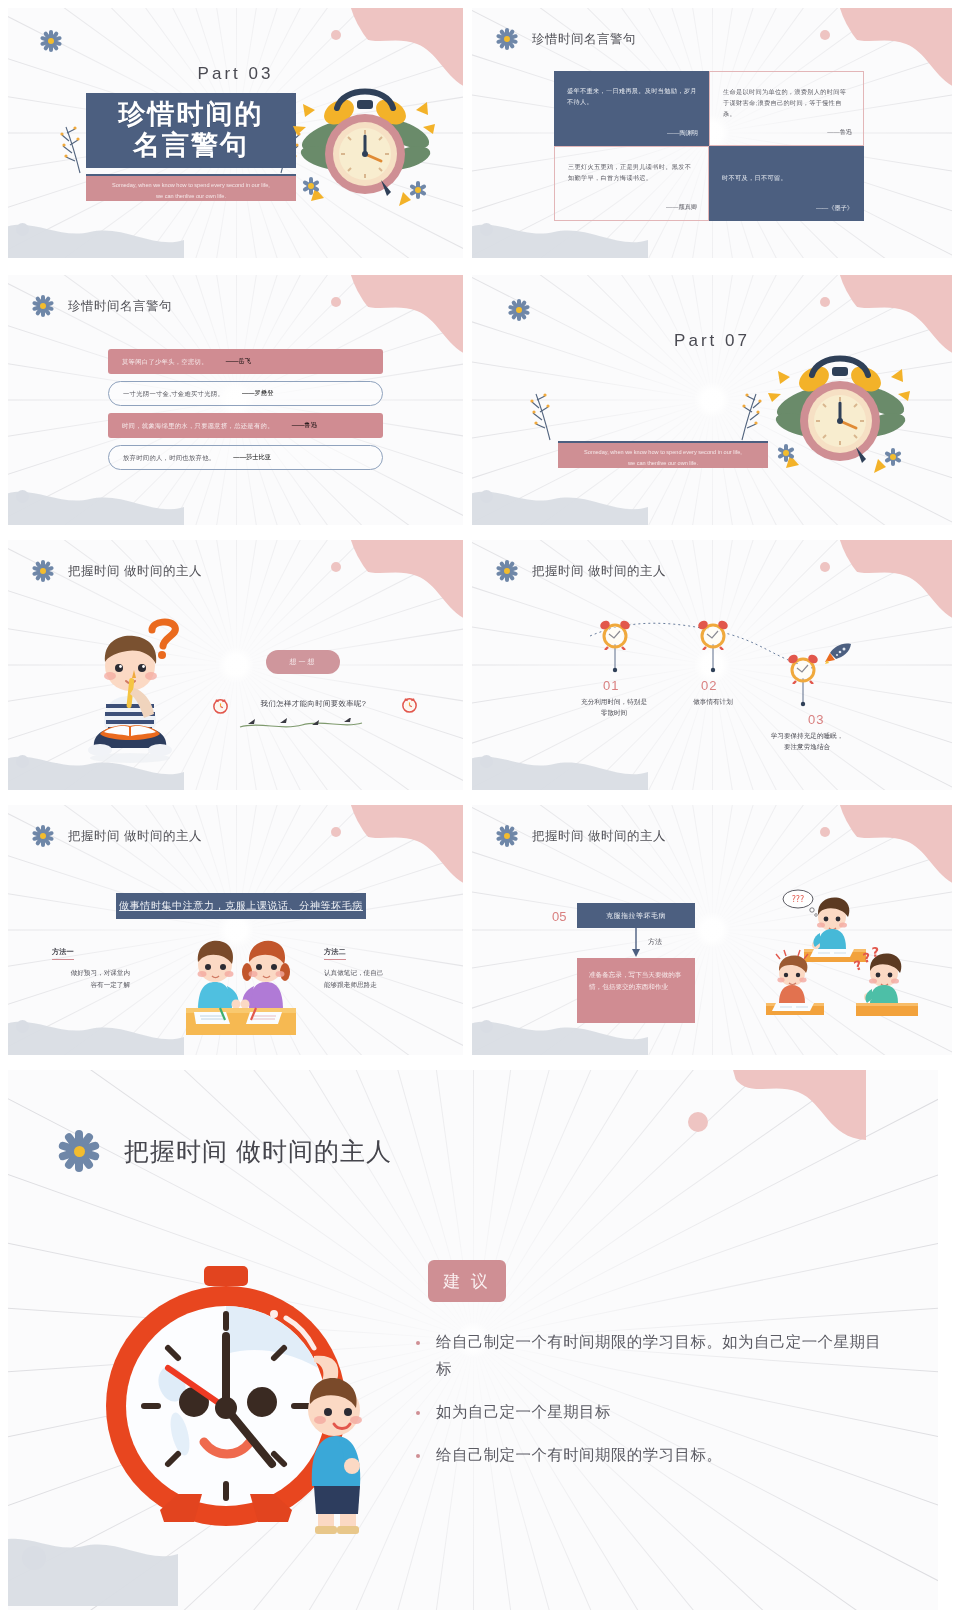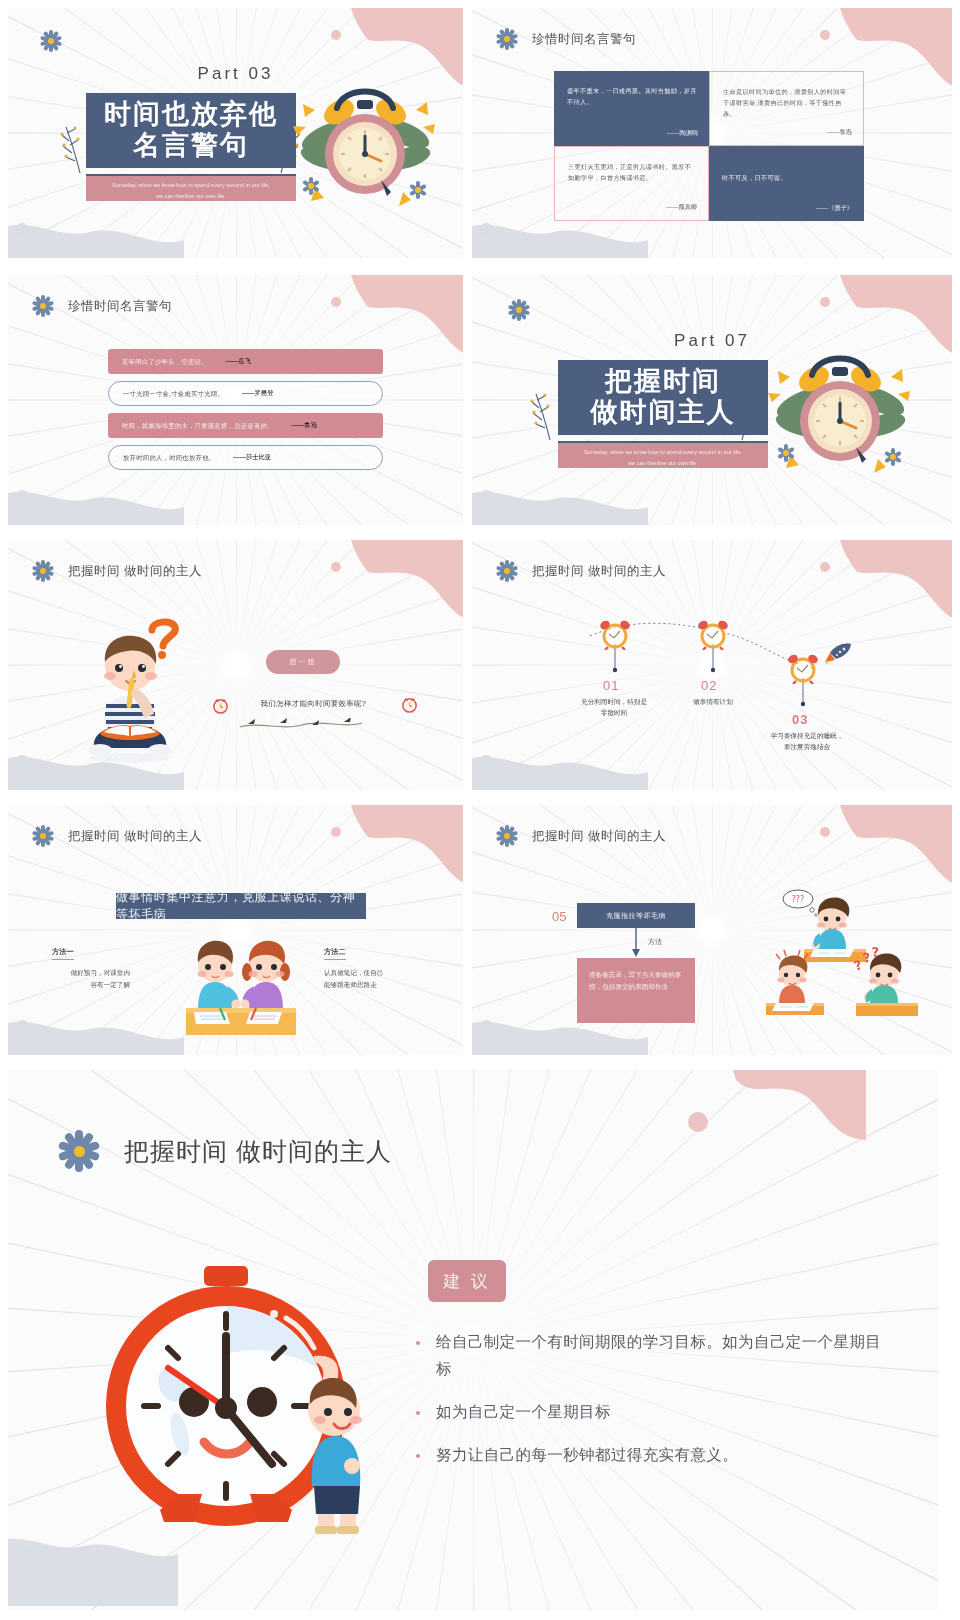--- a/index.html
+++ b/index.html
@@ -152,21 +152,21 @@
   .tlnode svg{width:100%;height:100%;}
   .tlnum{position:absolute;font-size:13px;color:#d98080;letter-spacing:1px;}
   .tltx{position:absolute;font-size:6.6px;line-height:11px;color:#4a4a52;text-align:center;}
   .rocket{position:absolute;width:30px;height:26px;}
   .rocket svg{width:100%;height:100%;}
 
   
   .num04{position:absolute;left:0;right:0;top:68px;text-align:center;font-size:13px;color:#d98080;}
   .barbox04{position:absolute;left:108px;top:88px;width:250px;height:26px;background:#4c5f80;
      display:flex;align-items:center;justify-content:center;}
-  .barbox04 span{color:#f0f3f7;font-size:12px;letter-spacing:.6px;}
+  .barbox04 span{color:#f0f3f7;font-size:10px;letter-spacing:.6px;text-decoration:underline;}
   .mlabel{position:absolute;font-size:7.2px;color:#46464e;font-weight:700;
      border-bottom:1.2px solid #d08c92;padding-bottom:2px;}
   .mtext{position:absolute;font-size:6.6px;line-height:12px;color:#55555d;}
   .kidsart{position:absolute;left:170px;top:127px;width:125px;height:105px;}
   .kidsart svg{width:100%;height:100%;display:block;}
 
   
   .num05{position:absolute;left:80px;top:104px;font-size:13px;color:#d98080;}
   .box05{position:absolute;left:105px;top:98px;width:118px;height:25px;background:#4c5f80;
      display:flex;align-items:center;justify-content:center;}
@@ -305,21 +305,21 @@
             <circle cx="18" cy="26" r="1.6"></circle>
             <circle cx="6" cy="43" r="1.6"></circle>
             <circle cx="15" cy="15" r="1.6"></circle>
             <circle cx="2" cy="21" r="1.6"></circle>
           </g>
         </svg>
     </div>
 
     <div class="cover-box">
       <div class="ct">
-        <div>时间也放弃他</div>
+        <div>珍惜时间的</div>
         <div>名言警句</div>
       </div>
     </div>
     <div class="cover-band">
       <div class="en">
         <span>Someday, when we know how to spend every second in our life,</span>
         <span>we can thenlive our own life.</span>
       </div>
     </div>
 
@@ -657,26 +657,20 @@
           <g fill="#f0a93c">
             <circle cx="4" cy="32" r="1.6"></circle>
             <circle cx="18" cy="26" r="1.6"></circle>
             <circle cx="6" cy="43" r="1.6"></circle>
             <circle cx="15" cy="15" r="1.6"></circle>
             <circle cx="2" cy="21" r="1.6"></circle>
           </g>
         </svg>
     </div>
 
-    <div class="cover-box" style="left:86px;">
-      <div class="ct">
-        <div>把握时间</div>
-        <div>做时间主人</div>
-      </div>
-    </div>
     <div class="cover-band" style="left:86px;">
       <div class="en">
         <span>Someday, when we know how to spend every second in our life,</span>
         <span>we can thenlive our own life.</span>
       </div>
     </div>
 
     <div class="clockart" style="right:32px;">
       <svg viewBox="0 0 160 150">
         <g fill="#f3b229">
@@ -1009,21 +1003,21 @@
           </svg>
       </div>
 
       <div class="tlnum" style="left:131px;top:138px;">01</div>
       <div class="tltx" style="left:83px;top:156px;width:118px;white-space:pre-line;">充分利用时间，特别是
 零散时间</div>
 
       <div class="tlnum" style="left:229px;top:138px;">02</div>
       <div class="tltx" style="left:185px;top:156px;width:112px;white-space:pre-line;">做事情有计划</div>
 
-      <div class="tlnum" style="left:320px;top:172px;font-weight:bold;">03</div>
+      <div class="tlnum" style="left:336px;top:172px;">03</div>
       <div class="tltx" style="left:264px;top:190px;width:142px;white-space:pre-line;">学习要保持充足的睡眠，
 要注意劳逸结合</div>
     </div>
   </div>
 
   <div class="slide half" style="left:8px;top:805px;">
     <div class="rays">
         <i style="transform: rotate(0deg);"></i>
         <i style="transform: rotate(9deg);"></i>
         <i style="transform: rotate(18deg);"></i>
@@ -1371,21 +1365,21 @@
       <li>
         <span class="dot"></span>
         <span class="btx">给自己制定一个有时间期限的学习目标。如为自己定一个星期目标</span>
       </li>
       <li>
         <span class="dot"></span>
         <span class="btx">如为自己定一个星期目标</span>
       </li>
       <li>
         <span class="dot"></span>
-        <span class="btx">努力让自己的每一秒钟都过得充实有意义。</span>
+        <span class="btx">给自己制定一个有时间期限的学习目标。</span>
       </li>
     </ul>
 
     <div class="bigclock">
       <svg viewBox="0 0 300 280">
         <rect x="118" y="8" width="44" height="20" rx="5" fill="#e2441f"></rect>
         <circle cx="140" cy="148" r="120" fill="#e8461f"></circle>
         <circle cx="140" cy="148" r="100" fill="#fcfdff"></circle>
         <path d="M140 48 A100 100 0 0 1 232 110 C200 92 168 88 140 96Z" fill="#dceaf7" opacity=".85"></path>
         <ellipse cx="86" cy="126" rx="13" ry="18" fill="#dceaf7" opacity=".9" transform="rotate(-18 86 126)"></ellipse>

